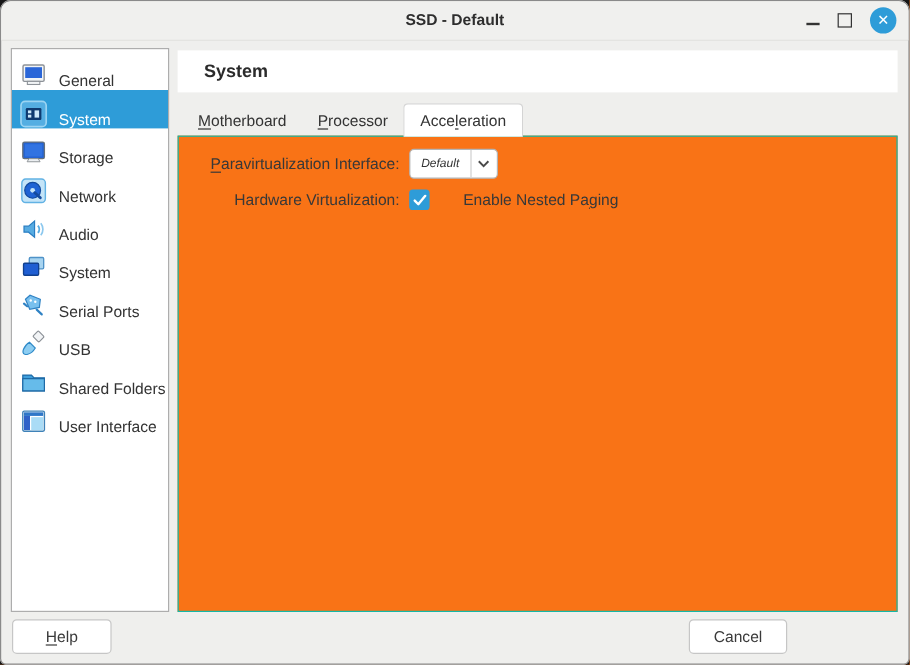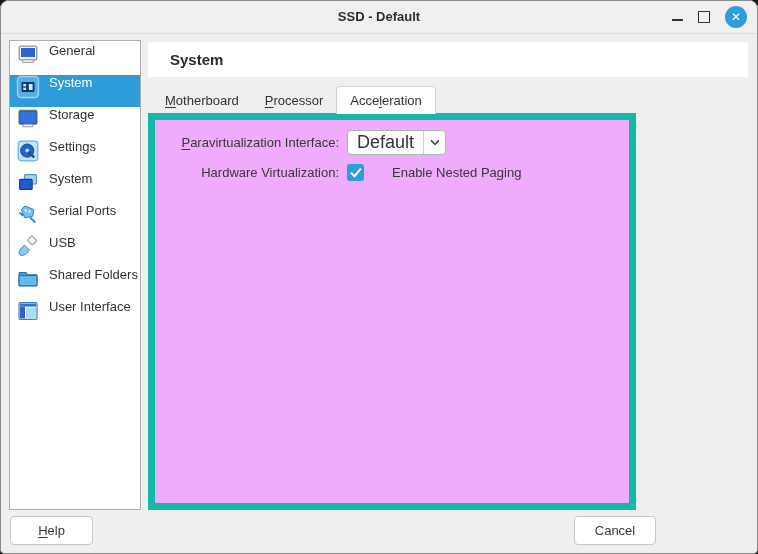--- a/index.html
+++ b/index.html
@@ -20,41 +20,41 @@
     text-align:center;font-size:13px;font-weight:bold;color:#2e2e2e;}
   .win-controls{position:absolute;right:10px;top:0;height:32px;display:flex;align-items:center;gap:15px;}
   .ctrl{display:flex;align-items:center;justify-content:center;cursor:default;}
   .min-glyph{width:11px;height:2px;background:#333;margin-top:6px;}
   .max-glyph{width:10px;height:10px;border:1.5px solid #333;background:transparent;}
   .close-btn{width:22px;height:22px;border-radius:50%;background:var(--accent,#2e9cd8);
     color:#fff;font-size:12px;font-weight:bold;display:flex;align-items:center;justify-content:center;}
   
   .sidebar{position:absolute;left:9px;top:40px;width:132px;height:470px;
     background:#fff;border:1px solid #adadad;box-sizing:border-box;padding-top:2px;}
-  .side-item{display:flex;align-items:flex-start;height:32px;padding-left:6px;gap:9px;
+  .side-item{display:flex;align-items:flex-end;height:32px;padding-left:6px;gap:9px;
     font-size:13px;color:#333;cursor:default;white-space:nowrap;}
   .side-item .icon{width:24px;height:24px;flex:none;display:flex;}
   .side-item .icon svg{width:100%;height:100%;}
   .side-item.selected{background:var(--accent,#2e9cd8);color:#fff;}
   
   .page-header{position:absolute;left:148px;top:42px;width:600px;height:35px;background:#fff;
     display:flex;align-items:center;padding-left:22px;box-sizing:border-box;}
   .page-header .h-title{font-size:15px;font-weight:bold;color:#2b2b2b;}
   
   .tabs{position:absolute;left:152px;top:86px;height:28px;display:flex;z-index:2;}
   .tab{display:flex;align-items:center;padding:0 13px;font-size:13px;color:#333;cursor:default;}
   .tab.active{background:#fff;border:1px solid #d4d4d4;border-bottom:none;border-radius:4px 4px 0 0;justify-content:flex-end;}
   
-  .content{position:absolute;left:148px;top:113px;width:488px;height:397px;background:#f0abfc;
-    border:7px solid #14b8a6;box-sizing:border-box;padding-top:10px;z-index:1;}
+  .content{position:absolute;left:148px;top:113px;width:600px;height:397px;background:#f97316;
+    border:1px solid #14b8a6;box-sizing:border-box;padding-top:10px;z-index:1;}
   .form-row{display:flex;align-items:center;margin-bottom:9px;}
   .form-label{width:184px;flex:none;text-align:right;font-size:13px;color:#383838;padding-right:8px;white-space:nowrap;}
   .combo{display:inline-flex;align-items:stretch;height:25px;background:#fff;
     border:1px solid #b4b4b4;border-radius:4px;overflow:hidden;cursor:default;box-sizing:border-box;}
-  .combo-value{display:flex;align-items:center;padding:0 9px;font-size:18px;color:#333;}
+  .combo-value{display:flex;align-items:center;padding:0 9px;font-size:10px;color:#333;font-style:italic;}
   .combo-sep{width:1px;background:#cfcfcf;}
   .combo-arrow{width:21px;display:flex;align-items:center;justify-content:center;}
   .checkbox{width:17px;height:17px;border-radius:3px;background:var(--accent,#2e9cd8);
     display:flex;align-items:center;justify-content:center;margin-right:8px;flex:none;cursor:default;}
   .check-label{font-size:13px;color:#383838;margin-left:20px;}
   
   .btn{position:absolute;bottom:9px;height:29px;background:#fff;border:1px solid #c6c6c6;
     border-radius:4px;font-size:13px;color:#3a3a3a;display:flex;align-items:center;justify-content:center;
     box-sizing:border-box;cursor:default;}
   .btn-help{left:10px;width:83px;}
@@ -117,21 +117,31 @@
     </div>
       <div class="side-item">
       <span class="icon">
           <svg viewBox="0 0 24 24">
             <rect x="2.2" y="2.2" width="19.6" height="19.6" rx="3.2" fill="#c4e4f8" stroke="#62b2e4" stroke-width="1.2"></rect>
             <circle cx="11.2" cy="11.6" r="6.6" fill="#1f63d4" stroke="#134a9e"></circle>
             <circle cx="11.2" cy="11.6" r="2" fill="#c4e4f8"></circle>
             <path d="M13 13.6l4.6 4.2" stroke="#134a9e" stroke-width="2.4" stroke-linecap="round"></path>
           </svg>
         </span>
-      <span class="label">Settings</span>
+      <span class="label">Network</span>
+    </div>
+      <div class="side-item">
+      <span class="icon">
+          <svg viewBox="0 0 24 24">
+            <path d="M4 9.5v5h3.8l5 4.2V5.3l-5 4.2z" fill="#58ace2" stroke="#2a7ec2"></path>
+            <path d="M15.6 9a4.6 4.6 0 010 6" stroke="#58ace2" stroke-width="1.6" fill="none"></path>
+            <path d="M18 7a8 8 0 010 10" stroke="#8cc8ee" stroke-width="1.4" fill="none"></path>
+          </svg>
+        </span>
+      <span class="label">Audio</span>
     </div>
       <div class="side-item">
       <span class="icon">
           <svg viewBox="0 0 24 24">
             <rect x="8.4" y="3.6" width="12" height="9.4" rx="1" fill="#a8d4f0" stroke="#4e92c8" stroke-width="1.1"></rect>
             <rect x="3.6" y="8.4" width="12.6" height="10" rx="1" fill="#1f5ed2" stroke="#11408e" stroke-width="1.1"></rect>
           </svg>
         </span>
       <span class="label">System</span>
     </div>

